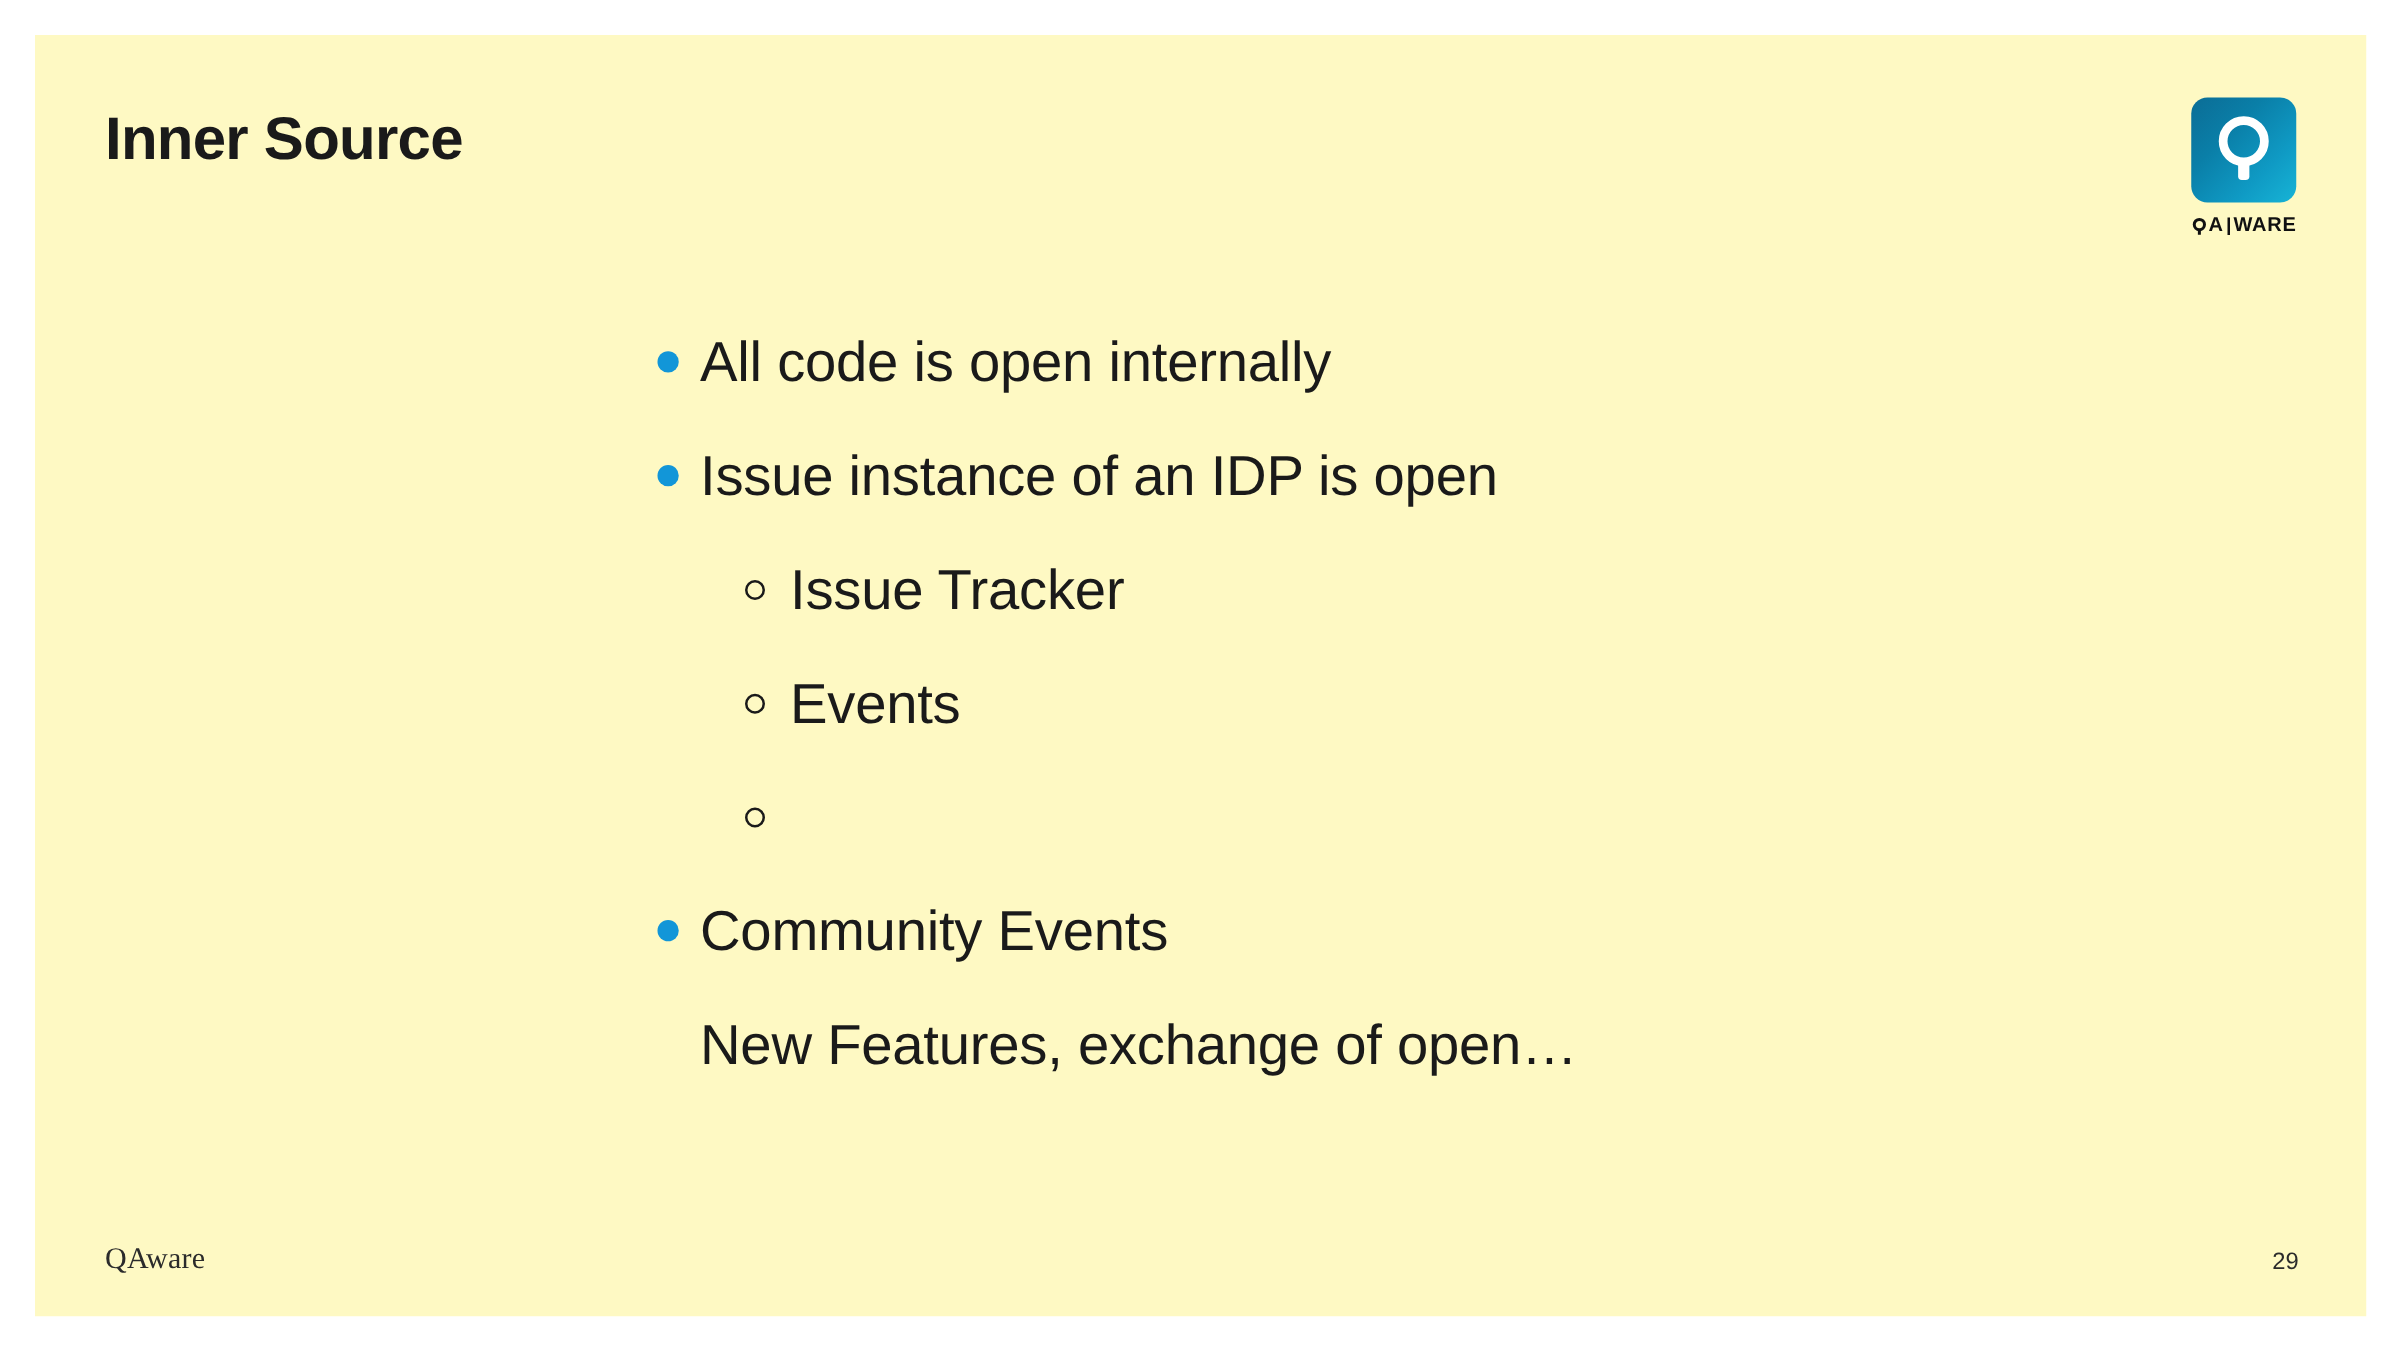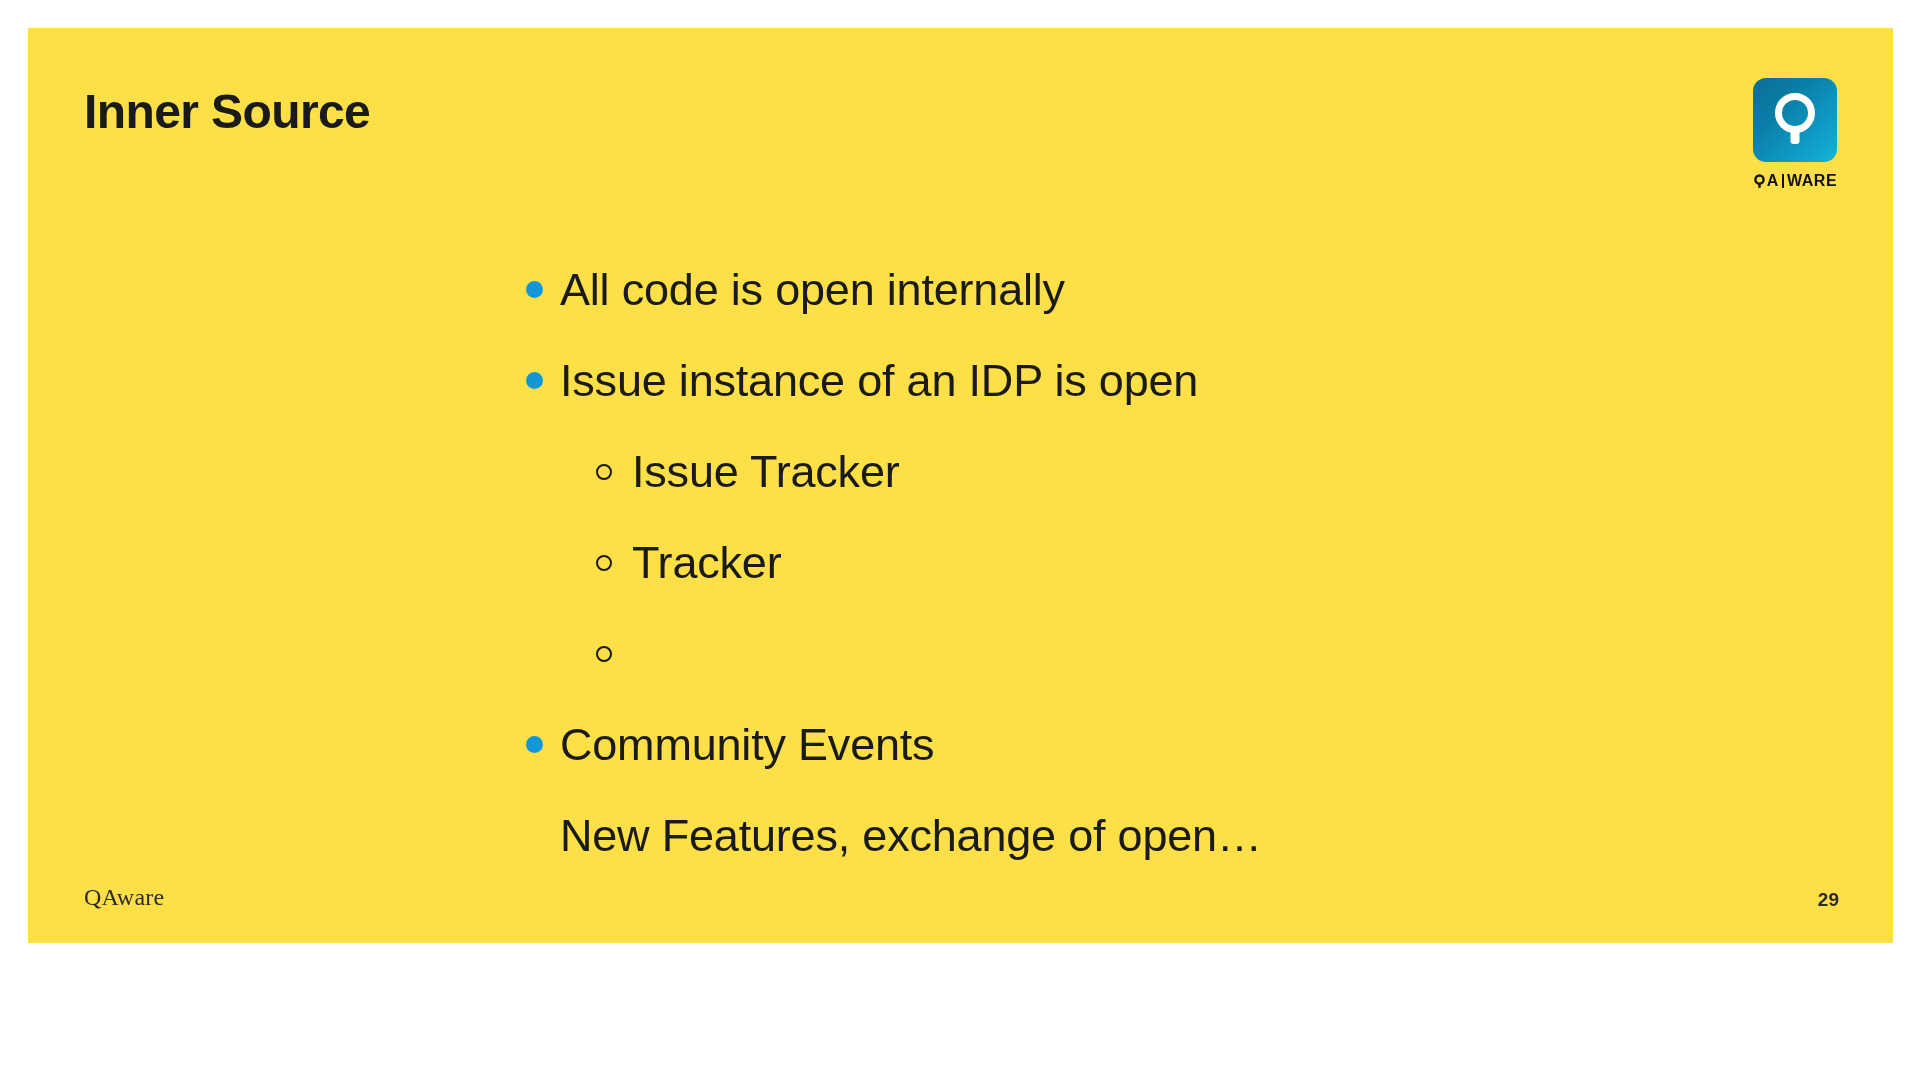--- a/index.html
+++ b/index.html
@@ -18,22 +18,22 @@
     background: #ffffff;
     font-family: "Liberation Sans", sans-serif;
   }
 
   
   .slide-canvas {
     position: absolute;
     left: 28px;
     top: 28px;
     width: 1865px;
-    height: 915px;
-    background: #fde047;
+    height: 1025px;
+    background: #fef9c3;
     overflow: hidden;
   }
 
   
   .slide-title {
     position: absolute;
     left: 56px;
     top: 58px;
     font-family: "Liberation Sans", sans-serif;
     font-size: 48px;
@@ -175,21 +175,21 @@
     letter-spacing: 0.2px;
     text-align: right;
   }
 
   .footer-right {
     position: absolute;
     right: 54px;
     bottom: 32px;
     font-family: "Liberation Sans", sans-serif;
     font-size: 19px;
-    font-weight: 700;
+    font-weight: 400;
     color: #2b2b2b;
   }
 </style>
 </head>
 <body>
 
 <div id="slide-root">
 
   <div class="slide-canvas">
 
@@ -236,21 +236,21 @@
         <span class="bullet-marker">
           <span class="dot-hollow"></span>
         </span>
         <span class="bullet-text">Issue Tracker</span>
       </div>
 
       <div class="bullet-row level-2">
         <span class="bullet-marker">
           <span class="dot-hollow"></span>
         </span>
-        <span class="bullet-text">Tracker</span>
+        <span class="bullet-text">Events</span>
       </div>
 
       <div class="bullet-row level-2">
         <span class="bullet-marker">
           <span class="dot-hollow"></span>
         </span>
       </div>
 
       <div class="bullet-row level-1">
         <span class="bullet-marker">

